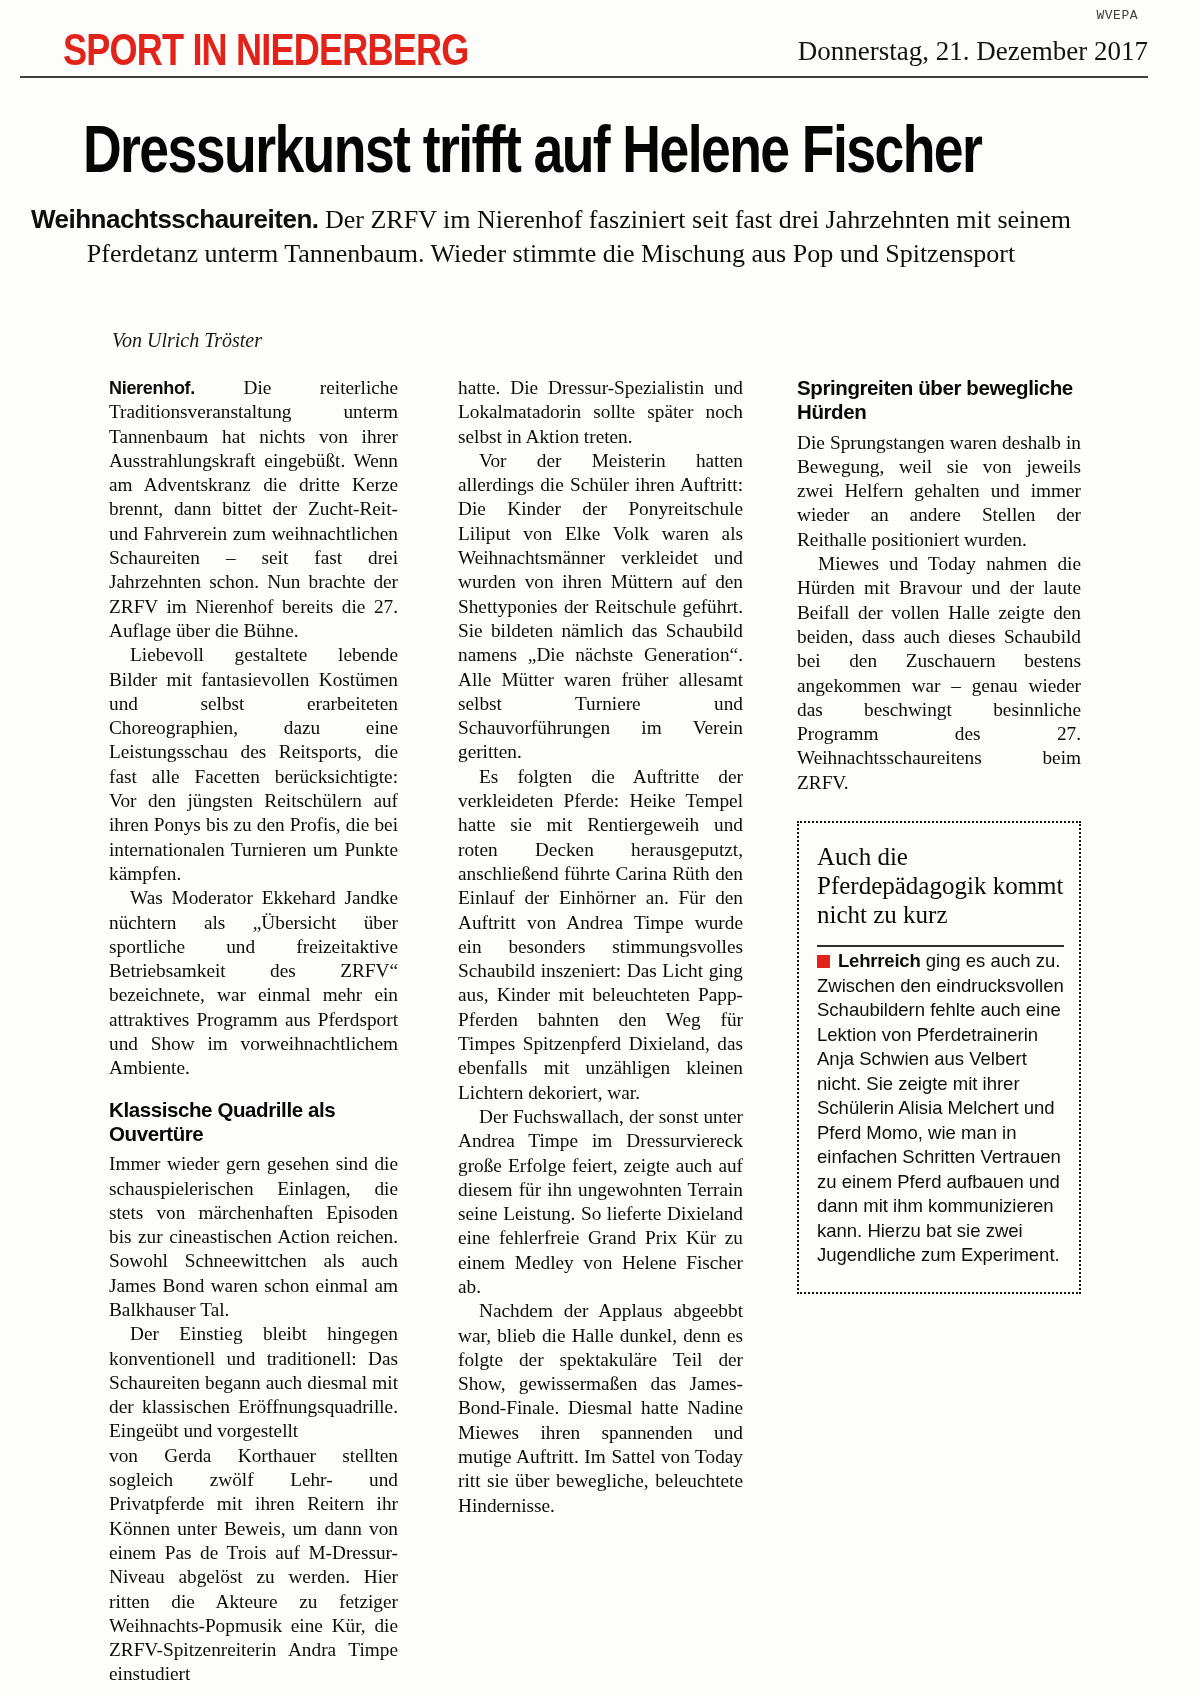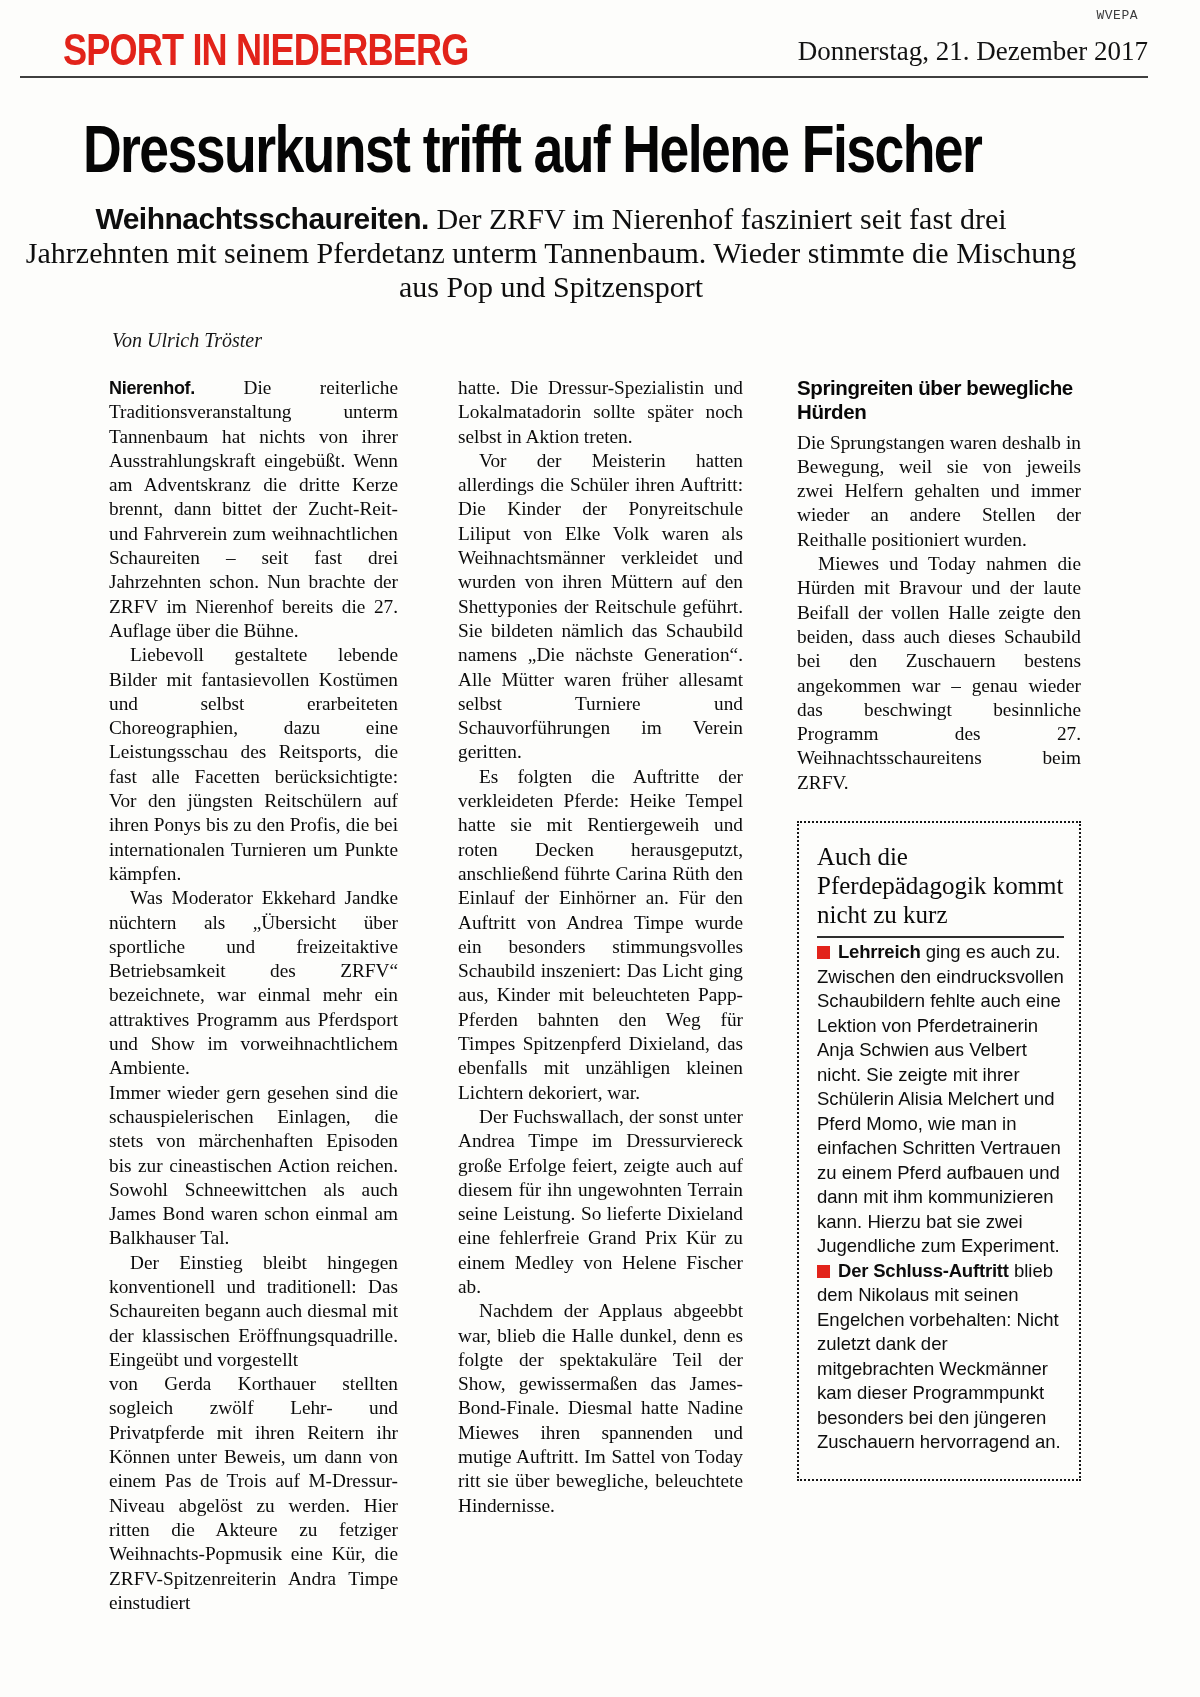--- a/index.html
+++ b/index.html
@@ -29,21 +29,21 @@
   }
   
   .headline{
     position:absolute;left:83px;top:110px;
     font-family:"Liberation Sans", sans-serif;font-weight:700;font-size:67px;
     letter-spacing:-2px;white-space:nowrap;color:#050505;
     transform:scaleX(.80);transform-origin:left top;
   }
   .dek{
     position:absolute;left:22px;top:202px;width:1058px;
-    text-align:center;font-size:30px;line-height:34px;color:#0e0e0e;
+    text-align:center;font-size:26px;line-height:34px;color:#0e0e0e;
   }
   .dek-lead{
     font-family:"Liberation Sans", sans-serif;font-weight:700;letter-spacing:-.5px;
   }
   .byline{
     position:absolute;left:112px;top:329px;font-style:italic;font-size:20px;color:#161616;
   }
   
   .col{
     position:absolute;top:376px;
@@ -66,21 +66,21 @@
   }
   .col-subhead.first{margin-top:0;}
   
   .sidebar-box{
     margin-top:26px;border:2px dotted #151515;
     padding:19px 15px 24px 18px;box-sizing:border-box;
     text-align:left;background:#fdfdfb;
   }
   .box-title{
     font-size:25px;line-height:29px;color:#090909;
-    border-bottom:2px solid #2e2e2e;padding-bottom:7px;margin:0 0 2px;
+    border-bottom:2px solid #2e2e2e;padding-bottom:16px;margin:0 0 2px;
     font-weight:400;
   }
   .box-item{
     font-family:"Liberation Sans", sans-serif;
     font-size:18.5px;line-height:24.5px;margin-top:22px;color:#0d0d0d;
   }
   .box-bullet{
     display:inline-block;width:13px;height:13px;background:#e2231a;
     margin-right:8px;position:relative;top:1px;
   }
@@ -97,20 +97,21 @@
   <div class="header-rule"></div>
 
   <h1 class="headline" style="margin:0;">Dressurkunst trifft auf Helene Fischer</h1>
   <div class="dek"><span class="dek-lead">Weihnachtsschaureiten.</span><span> Der ZRFV im Nierenhof fasziniert seit fast drei Jahrzehnten mit seinem Pferdetanz unterm Tannenbaum. Wieder stimmte die Mischung aus Pop und Spitzensport</span></div>
   <div class="byline">Von Ulrich Tröster</div>
 
   <div class="col col-1">
     <p><span class="lead-in">Nierenhof.</span><span> Die reiterliche Traditionsveranstaltung unterm Tannenbaum hat nichts von ihrer Ausstrahlungskraft eingebüßt. Wenn am Adventskranz die dritte Kerze brennt, dann bittet der Zucht-Reit-und Fahrverein zum weihnachtlichen Schaureiten – seit fast drei Jahrzehnten schon. Nun brachte der ZRFV im Nierenhof bereits die 27. Auflage über die Bühne.</span></p>
     <p class="indent">Liebevoll gestaltete lebende Bilder mit fantasievollen Kostümen und selbst erarbeiteten Choreographien, dazu eine Leistungsschau des Reitsports, die fast alle Facetten berücksichtigte: Vor den jüngsten Reitschülern auf ihren Ponys bis zu den Profis, die bei internationalen Turnieren um Punkte kämpfen.</p>
     <p class="indent">Was Moderator Ekkehard Jandke nüchtern als „Übersicht über sportliche und freizeitaktive Betriebsamkeit des ZRFV“ bezeichnete, war einmal mehr ein attraktives Programm aus Pferdsport und Show im vorweihnachtlichem Ambiente.</p>
+    <h3 class="col-subhead">Klassische Quadrille als Ouvertüre</h3>
     <p>Immer wieder gern gesehen sind die schauspielerischen Einlagen, die stets von märchenhaften Episoden bis zur cineastischen Action reichen. Sowohl Schneewittchen als auch James Bond waren schon einmal am Balkhauser Tal.</p>
     <p class="indent">Der Einstieg bleibt hingegen konventionell und traditionell: Das Schaureiten begann auch diesmal mit der klassischen Eröffnungsquadrille. Eingeübt und vorgestellt</p>
     <p class="gap-top">von Gerda Korthauer stellten sogleich zwölf Lehr- und Privatpferde mit ihren Reitern ihr Können unter Beweis, um dann von einem Pas de Trois auf M-Dressur-Niveau abgelöst zu werden. Hier ritten die Akteure zu fetziger Weihnachts-Popmusik eine Kür, die ZRFV-Spitzenreiterin Andra Timpe einstudiert</p>
   </div>
 
   <div class="col col-2">
     <p>hatte. Die Dressur-Spezialistin und Lokalmatadorin sollte später noch selbst in Aktion treten.</p>
     <p class="indent">Vor der Meisterin hatten allerdings die Schüler ihren Auftritt: Die Kinder der Ponyreitschule Liliput von Elke Volk waren als Weihnachtsmänner verkleidet und wurden von ihren Müttern auf den Shettyponies der Reitschule geführt. Sie bildeten nämlich das Schaubild namens „Die nächste Generation“. Alle Mütter waren früher allesamt selbst Turniere und Schauvorführungen im Verein geritten.</p>
     <p class="indent">Es folgten die Auftritte der verkleideten Pferde: Heike Tempel hatte sie mit Rentiergeweih und roten Decken herausgeputzt, anschließend führte Carina Rüth den Einlauf der Einhörner an. Für den Auftritt von Andrea Timpe wurde ein besonders stimmungsvolles Schaubild inszeniert: Das Licht ging aus, Kinder mit beleuchteten Papp-Pferden bahnten den Weg für Timpes Spitzenpferd Dixieland, das ebenfalls mit unzähligen kleinen Lichtern dekoriert, war.</p>
     <p class="indent">Der Fuchswallach, der sonst unter Andrea Timpe im Dressurviereck große Erfolge feiert, zeigte auch auf diesem für ihn ungewohnten Terrain seine Leistung. So lieferte Dixieland eine fehlerfreie Grand Prix Kür zu einem Medley von Helene Fischer ab.</p>
@@ -118,17 +119,16 @@
   </div>
 
   <div class="col col-3">
     <h3 class="col-subhead first">Springreiten über bewegliche Hürden</h3>
     <p>Die Sprungstangen waren deshalb in Bewegung, weil sie von jeweils zwei Helfern gehalten und immer wieder an andere Stellen der Reithalle positioniert wurden.</p>
     <p class="indent">Miewes und Today nahmen die Hürden mit Bravour und der laute Beifall der vollen Halle zeigte den beiden, dass auch dieses Schaubild bei den Zuschauern bestens angekommen war – genau wieder das beschwingt besinnliche Programm des 27. Weihnachtsschaureitens beim ZRFV.</p>
 
     <div class="sidebar-box">
       <h2 class="box-title">Auch die Pferdepädagogik kommt nicht zu kurz</h2>
       <p class="box-item"><span class="box-bullet"></span><span class="box-lead">Lehrreich</span><span> ging es auch zu. Zwischen den eindrucksvollen Schaubildern fehlte auch eine Lektion von Pferdetrainerin Anja Schwien aus Velbert nicht. Sie zeigte mit ihrer Schülerin Alisia Melchert und Pferd Momo, wie man in einfachen Schritten Vertrauen zu einem Pferd aufbauen und dann mit ihm kommunizieren kann. Hierzu bat sie zwei Jugendliche zum Experiment.</span></p>
-      <p class="box-item"><span class="box-bullet"></span><span class="box-lead">Der Schluss-Auftritt</span><span> blieb dem Nikolaus mit seinen Engelchen vorbehalten: Nicht zuletzt dank der mitgebrachten Weckmänner kam dieser Programmpunkt besonders bei den jüngeren Zuschauern hervorragend an.</span></p>
     </div>
   </div>
 
 </div>
 
 </body></html>

